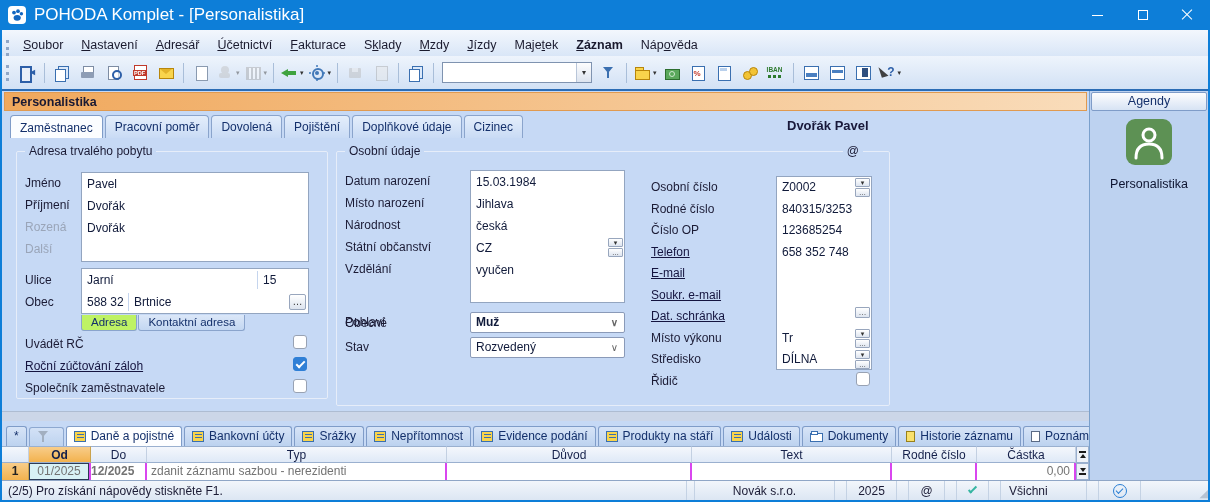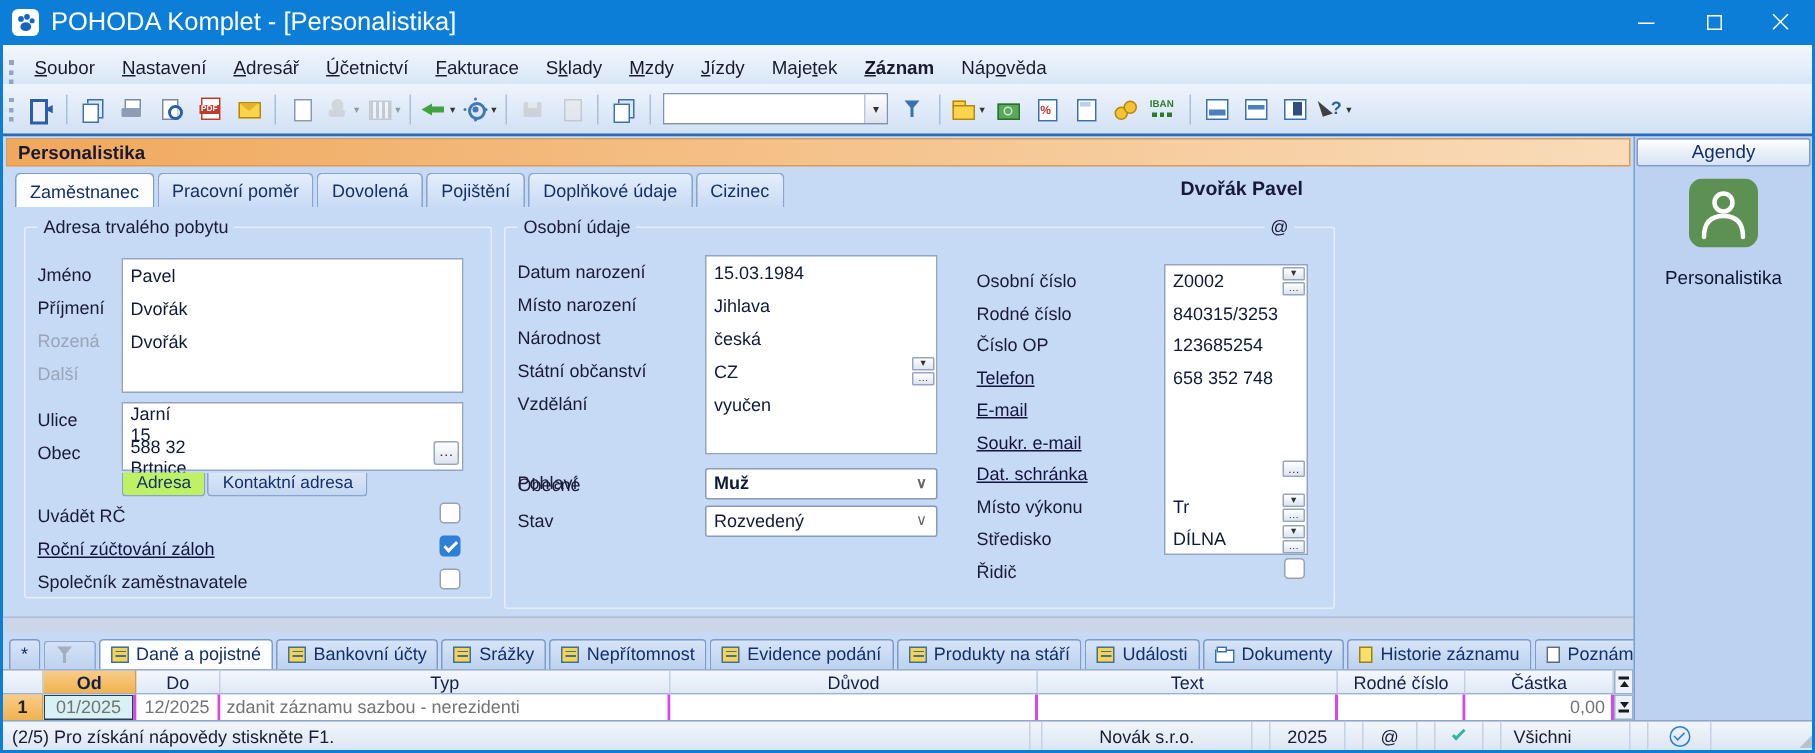--- a/index.html
+++ b/index.html
@@ -109,21 +109,21 @@
   .g2{left:334px;top:60px;width:554px;height:255px;}
   .at{position:absolute;right:26px;top:-8px;background:#c6d9f5;padding:0 4px;font-size:12px;color:#1b1b35;}
   .lbl{position:absolute;left:8px;font-size:12px;color:#1b1b35;white-space:nowrap;}
   .lbl.dis{color:#9aa5b8;}
   .lbl.linklbl{text-decoration:underline;color:#14143f;}
   .fieldbox{position:absolute;background:#fff;border:1px solid #93a5c0;}
   .nrow,.prow{position:relative;line-height:22px;font-size:12px;color:#101a3a;padding-left:5px;white-space:nowrap;}
   .namebox{left:64px;top:20px;width:228px;height:90px;}
   .namebox .nrow{height:22px;}
   .addrbox{left:64px;top:116px;width:228px;height:46px;}
-  .arow{display:flex;align-items:flex-start;height:22px;font-size:12px;color:#101a3a;position:relative;flex-direction:column;}
+  .arow{display:flex;align-items:center;height:22px;font-size:12px;color:#101a3a;position:relative;}
   .arow .v{flex:1;padding-left:5px;white-space:nowrap;}
   .vdiv{width:1px;height:18px;background:#c5d5ee;}
   .arow .num{width:50px;padding-left:5px;}
   .arow .psc{width:46px;padding-left:5px;flex:none;}
   .ell-btn{position:absolute;right:2px;top:3px;width:17px;height:16px;border:1px solid #98a6bd;border-radius:2px;
     background:linear-gradient(#fff,#dde4ef);font-size:10px;line-height:13px;text-align:center;color:#333;}
   .subtabs{position:absolute;left:64px;top:163px;display:flex;gap:1px;}
   .sub{font-size:11.5px;color:#14306b;border:1px solid #8aa4cc;border-top:none;border-radius:0 0 3px 3px;
     padding:1px 9px 2px 9px;background:linear-gradient(#dbe7f8,#c3d7f2);}
   .sub.active{background:#bef264;}
@@ -174,21 +174,21 @@
   .hcell{height:17px;background:linear-gradient(#f4f7fc,#dfe9f7);border-right:1px solid #c3d0e2;border-bottom:1px solid #9ab0cf;
     border-top:1px solid #9ab0cf;font-size:12px;color:#15204a;text-align:center;line-height:16px;
     white-space:nowrap;overflow:hidden;flex:none;}
   .hcell.orange{background:linear-gradient(#f8cd8a,var(--c-horange,#f2b24e));border-right:1px solid #caa24c;font-weight:bold;}
   .dcell{height:17px;background:#fff;border-right:2px solid #d946ef;font-size:12px;color:#737373;
     line-height:16px;padding-left:4px;white-space:nowrap;overflow:hidden;flex:none;}
   .dcell.rownum{background:linear-gradient(#f8cd8a,var(--c-horange,#f2b24e));border-right:1px solid #caa24c;
     font-weight:bold;text-align:center;padding-left:0;color:#222;}
   .dcell.sel{background:var(--c-selcell,#d8f1f5);box-shadow:inset 0 0 0 1px #2b3a55;text-align:center;padding-left:0;}
   .dcell.right{text-align:right;padding-right:4px;padding-left:0;}
-  .dcell.center{text-align:center;padding-left:0;}
+  .dcell.center{padding-left:0;font-weight:bold;}
   .vscroll{position:absolute;right:0;top:0;width:13px;height:34px;display:flex;flex-direction:column;}
   .sb{flex:1;background:#eef2f8;border:1px solid #9ab0cf;display:flex;flex-direction:column;align-items:center;justify-content:center;}
   .sb .bar{width:7px;height:2px;background:#1a1a1a;}
   .sb .tri-up{width:0;height:0;border-left:3px solid transparent;border-right:3px solid transparent;border-bottom:4px solid #1a1a1a;margin-top:1px;}
   .sb .tri-dn{width:0;height:0;border-left:3px solid transparent;border-right:3px solid transparent;border-top:4px solid #1a1a1a;margin-bottom:1px;}
   
   .sidebar{width:119px;height:389px;background:#bdd2f0;border-left:1px solid #7aa0cc;position:relative;}
   .agendy-btn{margin:1px 1px 0 1px;height:19px;background:linear-gradient(#fdfdfe,#d7e3f4);
     border:1px solid #7f9cc8;border-radius:2px;font-size:12.5px;color:#14306b;text-align:center;line-height:17px;}
   .agenda-item{margin-top:8px;display:flex;flex-direction:column;align-items:center;gap:8px;}

